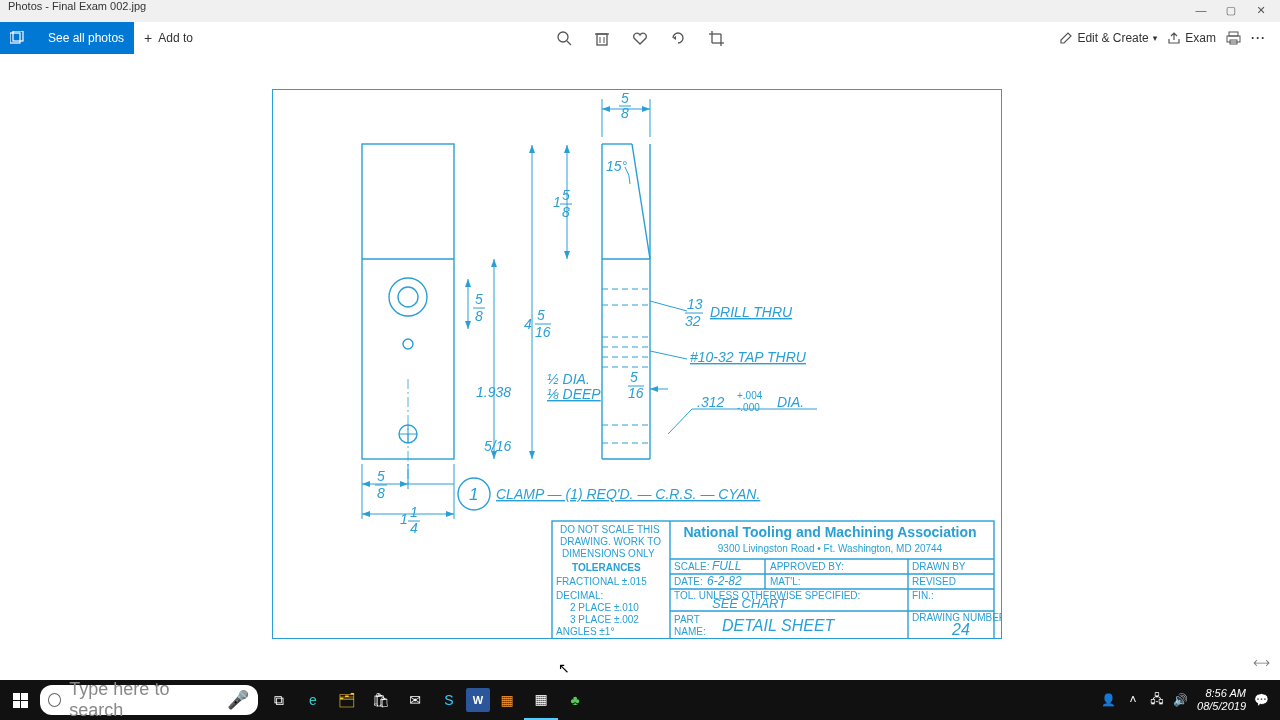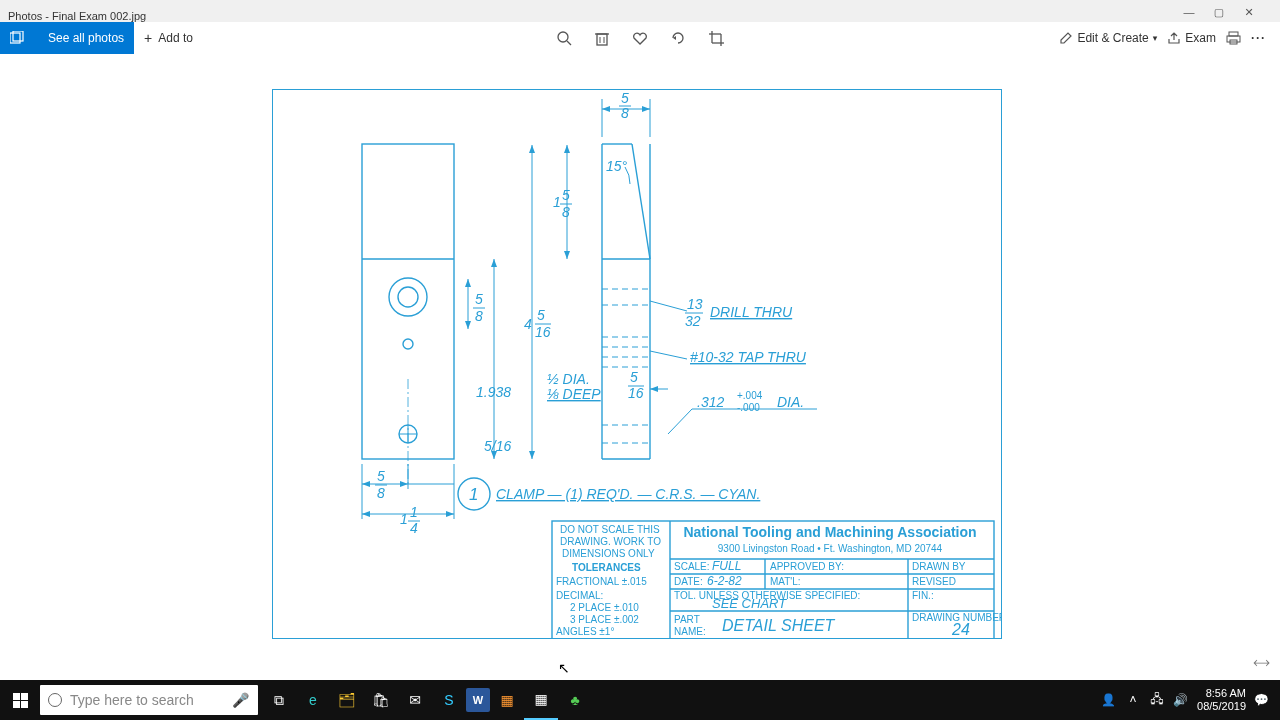--- a/index.html
+++ b/index.html
@@ -1,19 +1,19 @@
 <!DOCTYPE html>
 <html><head>
 <meta charset="utf-8">
 <style>
 * { margin: 0; padding: 0; box-sizing: border-box; }
 body { font-family: "Segoe UI", sans-serif; background: #fff; width: 1280px; height: 720px; overflow: hidden; position: relative; }
 
 
-.title-bar { height: 22px; background: #f0f0f0; display: flex; align-items: flex-end; justify-content: space-between; padding: 0 16px 0 8px; font-size: 11px; color: #333; }
+.title-bar { height: 22px; background: #f0f0f0; display: flex; align-items: flex-start; justify-content: space-between; padding: 0 4px 0 8px; font-size: 11px; color: #333; }
 .title-text { flex: 1; }
 .win-controls { display: flex; gap: 0; }
 .win-btn { width: 30px; height: 20px; display: flex; align-items: center; justify-content: center; font-size: 11px; color: #555; }
 
 
 .toolbar { height: 32px; display: flex; align-items: center; background: #fff; position: relative; }
 .see-all { background: #0078d4; color: #fff; height: 32px; display: flex; align-items: center; padding: 0 10px; font-size: 12px; gap: 24px; }
 .see-all svg { fill: #fff; }
 .add-to { display: flex; align-items: center; padding: 0 10px; font-size: 12px; gap: 6px; color: #333; }
 .center-tools { position: absolute; left: 50%; transform: translateX(-50%); display: flex; gap: 22px; align-items: center; }
@@ -44,27 +44,27 @@
 .fs-arrow { position: absolute; right: 12px; bottom: 48px; font-size: 16px; color: #777; transform: rotate(45deg);}
 
 
 .cursor { position: absolute; left: 558px; top: 660px; font-size: 14px; color:#000; pointer-events:none;}
 
 
 .taskbar { position: absolute; bottom: 0; left: 0; right: 0; height: 40px; background: #111; display: flex; align-items: center; color: #fff; }
 .start-btn { width: 40px; height: 40px; display:flex; align-items:center; justify-content:center; }
 .start-grid { display:grid; grid-template-columns: repeat(2,7px); grid-template-rows: repeat(2,7px); gap:1px; }
 .start-grid div { background:#fff; }
-.search-box { background:#fff; color:#888; height: 30px; flex:0 0 218px; display:flex; align-items:center; padding:0 8px; border-radius:1px; gap:8px; font-size:14px; margin-right:4px;}
+.search-box { background:#fff; color:#888; height: 30px; flex:0 0 218px; display:flex; align-items:center; padding:0 8px; border-radius:12px; gap:8px; font-size:18px; margin-right:4px;}
 .search-box .circle { width:14px; height:14px; border:1.5px solid #666; border-radius:50%; position:relative;}
 .search-box .mic { margin-left:auto; color:#555; }
 .task-icons { display:flex; height:40px; align-items:center;}
 .task-icons .ti { width:34px; height:40px; display:flex; align-items:center; justify-content:center; font-size:14px;}
 .tray { margin-left:auto; display:flex; align-items:center; height:40px; font-size:11px; gap:8px; padding-right:10px;}
-.tray .clock { text-align:right; line-height:1.2; font-size:11px;}
+.tray .clock { text-align:right; line-height:1.2; font-size:11px;font-style:italic;}
 .tray .ic { width:16px; height:16px; display:flex; align-items:center; justify-content:center; font-size:12px;}
 </style>
 </head>
 <body>
 
 <div class="title-bar">
   <span class="title-text">Photos - Final Exam 002.jpg</span>
   <div class="win-controls">
     <div class="win-btn">—</div>
     <div class="win-btn">▢</div>

